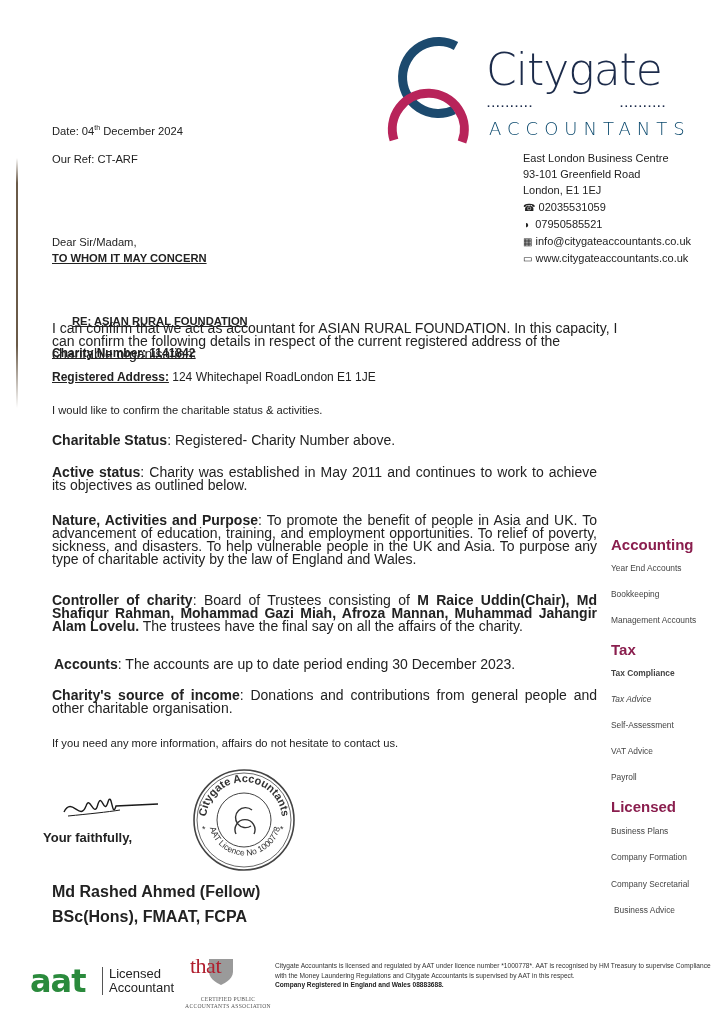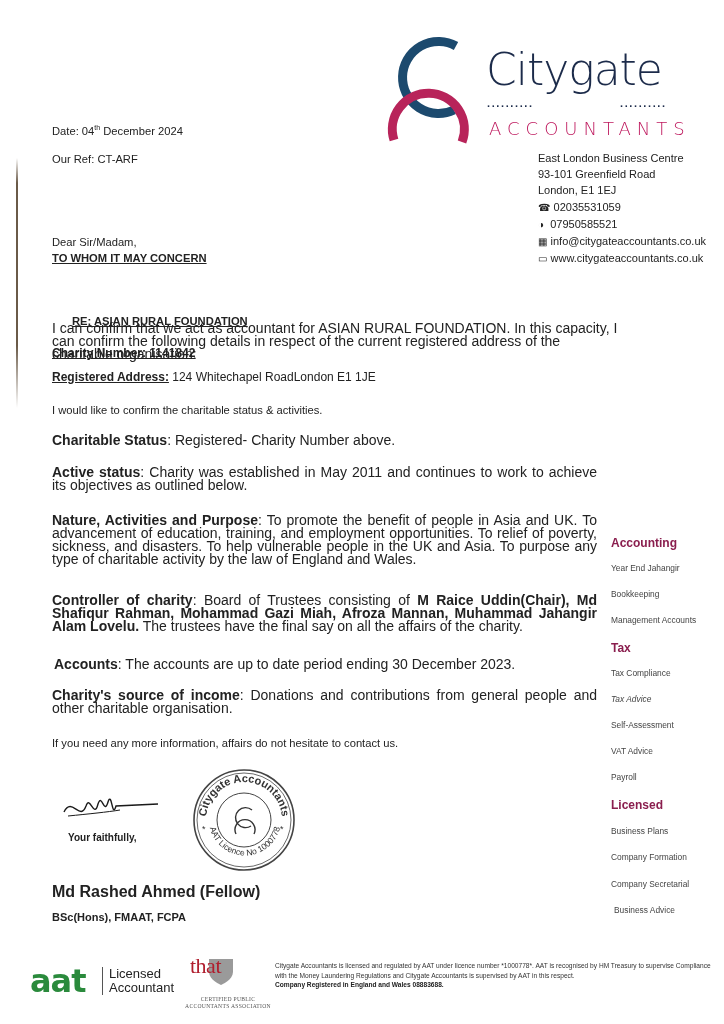--- a/index.html
+++ b/index.html
@@ -4,45 +4,45 @@
 <style>
   html, body { margin:0; padding:0; background:#ffffff; }
   body { width:724px; height:1024px; position:relative; overflow:hidden; font-family:"Liberation Sans", sans-serif; color:#1f1f1f; }
   .abs { position:absolute; }
   .edge-line { left:16px; top:158px; width:2px; height:250px; background:linear-gradient(#fff, #6a5a48 10%, #6a5a48 75%, #fff); }
   .t { font-size:11.2px; line-height:16px; color:#222; }
   .b { font-weight:bold;margin-top:48px; }
   .u { text-decoration:underline; }
   .para { left:52px; width:545px; font-size:14px; line-height:13px; color:#222; text-align:justify; }
   .brand-word { font-family:"DejaVu Sans", sans-serif; font-size:44px; color:#1c2b4a; letter-spacing:-1px; font-weight:300; }
-  .brand-sub { font-family:"DejaVu Sans", sans-serif; font-size:18px; color:#be185d; letter-spacing:6px; font-weight:300; }
+  .brand-sub { font-family:"DejaVu Sans", sans-serif; font-size:18px; color:#0c4a6e; letter-spacing:6px; font-weight:300; }
   .dots { color:#1c2b4a; font-size:11px; letter-spacing:1px; font-weight:bold; }
   .addr { left:523px; font-size:11px; line-height:16.2px; color:#222; }
   .svc { left:611px; font-size:8.4px; color:#444; white-space:nowrap; }
-  .svc-h { left:611px; font-size:12px; color:#8a1e4e; font-weight:bold; }
+  .svc-h { left:611px; font-size:15px; color:#8a1e4e; font-weight:bold; }
   .footer-small { left:275px; width:440px; font-size:6.6px; line-height:9.5px; color:#333; }
   .aat { left:30px; top:962px; font-family:"DejaVu Sans", sans-serif; font-size:32px; font-weight:bold; color:#2a8a3c; letter-spacing:-1px; }
   .lic { left:102px; top:967px; font-size:13px; line-height:14px; color:#222; border-left:1px solid #555; padding-left:6px; }
 </style>
 </head>
 <body>
 
 <div class="abs edge-line"></div>
 
 <svg class="abs" style="left:384px;top:32px;" width="100" height="120" viewBox="0 0 100 120">
   <path d="M 72 14 A 36 36 0 1 0 70 78" fill="none" stroke="#1c4a6e" stroke-width="9" stroke-linecap="butt"></path>
   <path d="M 10 108 A 36 36 0 1 1 78 110" fill="none" stroke="#b8245a" stroke-width="9" stroke-linecap="butt"></path>
 </svg>
 
 <div class="abs brand-word" style="left:486px;top:44px;">Citygate</div>
 <div class="abs dots" style="left:487px;top:100px;">··········</div>
 <div class="abs dots" style="left:620px;top:100px;">··········</div>
 <div class="abs brand-sub" style="left:489px;top:118px;">ACCOUNTANTS</div>
 
-<div class="abs addr" style="top:150px;margin-left:15px;">
+<div class="abs addr" style="top:150px;">
   <div>East London Business Centre</div>
   <div>93-101 Greenfield Road</div>
   <div>London, E1 1EJ</div>
   <div><span style="font-size:10px;">☎</span> <span>02035531059</span></div>
   <div><span style="font-size:10px;">◑</span>&nbsp; <span>07950585521</span></div>
   <div><span style="font-size:10px;">▦</span> <span>info@citygateaccountants.co.uk</span></div>
   <div><span style="font-size:10px;">▭</span> <span>www.citygateaccountants.co.uk</span></div>
 </div>
 
 <div class="abs t" style="left:52px;top:120px;"><span>Date: 04</span><sup style="font-size:7px;">th</sup><span> December 2024</span></div>
@@ -65,51 +65,51 @@
 <div class="abs para" style="top:514px;"><span class="b">Nature, Activities and Purpose</span><span>: To promote the benefit of people in Asia and UK. To advancement of education, training, and employment opportunities. To relief of poverty, sickness, and disasters. To help vulnerable people in the UK and Asia. To purpose any type of charitable activity by the law of England and Wales.</span></div>
 
 <div class="abs para" style="top:594px;"><span class="b">Controller of charity</span><span>:  Board of Trustees consisting of </span><span class="b">M Raice Uddin(Chair), Md Shafiqur Rahman, Mohammad Gazi Miah, Afroza Mannan, Muhammad Jahangir Alam Lovelu.</span><span> The trustees have the final say on all the affairs of the charity.</span></div>
 
 <div class="abs para" style="top:658px;left:54px;"><span class="b">Accounts</span><span>: The accounts are up to date period ending 30 December 2023.</span></div>
 
 <div class="abs para" style="top:689px;"><span class="b">Charity's source of income</span><span>: Donations and contributions from general people and other charitable organisation.</span></div>
 
 <div class="abs t" style="left:52px;top:735px;">If you need any more information, affairs do not hesitate to contact us.</div>
 
-<div class="abs t b" style="left:68px;top:782px;font-size:10px;">Your faithfully,</div>
+<div class="abs t b" style="left:43px;top:782px;font-size:13px;">Your faithfully,</div>
 <svg class="abs" style="left:58px;top:786px;" width="110" height="40" viewBox="0 0 110 40">
   <path d="M6 26 C 14 10, 22 36, 28 20 C 32 8, 36 34, 40 18 C 44 6, 46 30, 50 16 C 54 4, 54 34, 58 20 L 100 18" fill="none" stroke="#1a1a1a" stroke-width="1.4"></path>
   <path d="M10 30 C 30 28, 50 26, 62 24" fill="none" stroke="#1a1a1a" stroke-width="1"></path>
 </svg>
 <div class="abs t b" style="left:52px;top:836px;font-size:16px;">Md Rashed Ahmed (Fellow)</div>
-<div class="abs t b" style="left:52px;top:861px;font-size:11px;">BSc(Hons), FMAAT, FCPA</div>
+<div class="abs t b" style="left:52px;top:861px;font-size:16px;">BSc(Hons), FMAAT, FCPA</div>
 
 <svg class="abs" style="left:190px;top:766px;" width="108" height="108" viewBox="0 0 108 108">
   <defs>
     <path id="arcTop" d="M 16 54 A 38 38 0 0 1 92 54"></path>
     <path id="arcBot" d="M 20 62 A 36 36 0 0 0 90 62"></path>
   </defs>
   <circle cx="54" cy="54" r="50" fill="none" stroke="#444" stroke-width="1.6"></circle>
   <circle cx="54" cy="54" r="47" fill="none" stroke="#444" stroke-width="0.8"></circle>
   <circle cx="54" cy="54" r="27" fill="none" stroke="#444" stroke-width="1"></circle>
   <text font-family="Liberation Sans, sans-serif" font-size="11" fill="#333" font-weight="bold"><textPath href="#arcTop" startOffset="50%" text-anchor="middle">Citygate Accountants</textPath></text>
   <text font-family="Liberation Sans, sans-serif" font-size="8.5" fill="#333"><textPath href="#arcBot" startOffset="50%" text-anchor="middle">AAT Licence No 1000778</textPath></text>
   <text x="12" y="66" font-size="9" fill="#333">*</text>
   <text x="90" y="66" font-size="9" fill="#333">*</text>
   <path d="M 62 44 A 10 10 0 1 0 61 60" fill="none" stroke="#333" stroke-width="1.4"></path>
   <path d="M 46 68 A 10 10 0 1 1 64 68" fill="none" stroke="#333" stroke-width="1.4"></path>
 </svg>
 
 <div class="abs svc-h" style="top:536px;">Accounting</div>
-<div class="abs svc" style="top:563px;">Year End Jahangir</div>
+<div class="abs svc" style="top:563px;">Year End Accounts</div>
 <div class="abs svc" style="top:589px;">Bookkeeping</div>
 <div class="abs svc" style="top:615px;">Management Accounts</div>
 
 <div class="abs svc-h" style="top:641px;">Tax</div>
-<div class="abs svc" style="top:668px;">Tax Compliance</div>
+<div class="abs svc" style="top:668px;font-weight:bold;">Tax Compliance</div>
 <div class="abs svc" style="top:694px;font-style:italic;">Tax Advice</div>
 <div class="abs svc" style="top:720px;">Self-Assessment</div>
 <div class="abs svc" style="top:746px;">VAT Advice</div>
 <div class="abs svc" style="top:772px;">Payroll</div>
 
 <div class="abs svc-h" style="top:798px;">Licensed</div>
 <div class="abs svc" style="top:826px;">Business Plans</div>
 <div class="abs svc" style="top:852px;">Company Formation</div>
 <div class="abs svc" style="top:879px;">Company Secretarial</div>
 <div class="abs svc" style="top:905px;left:614px;">Business Advice</div>

